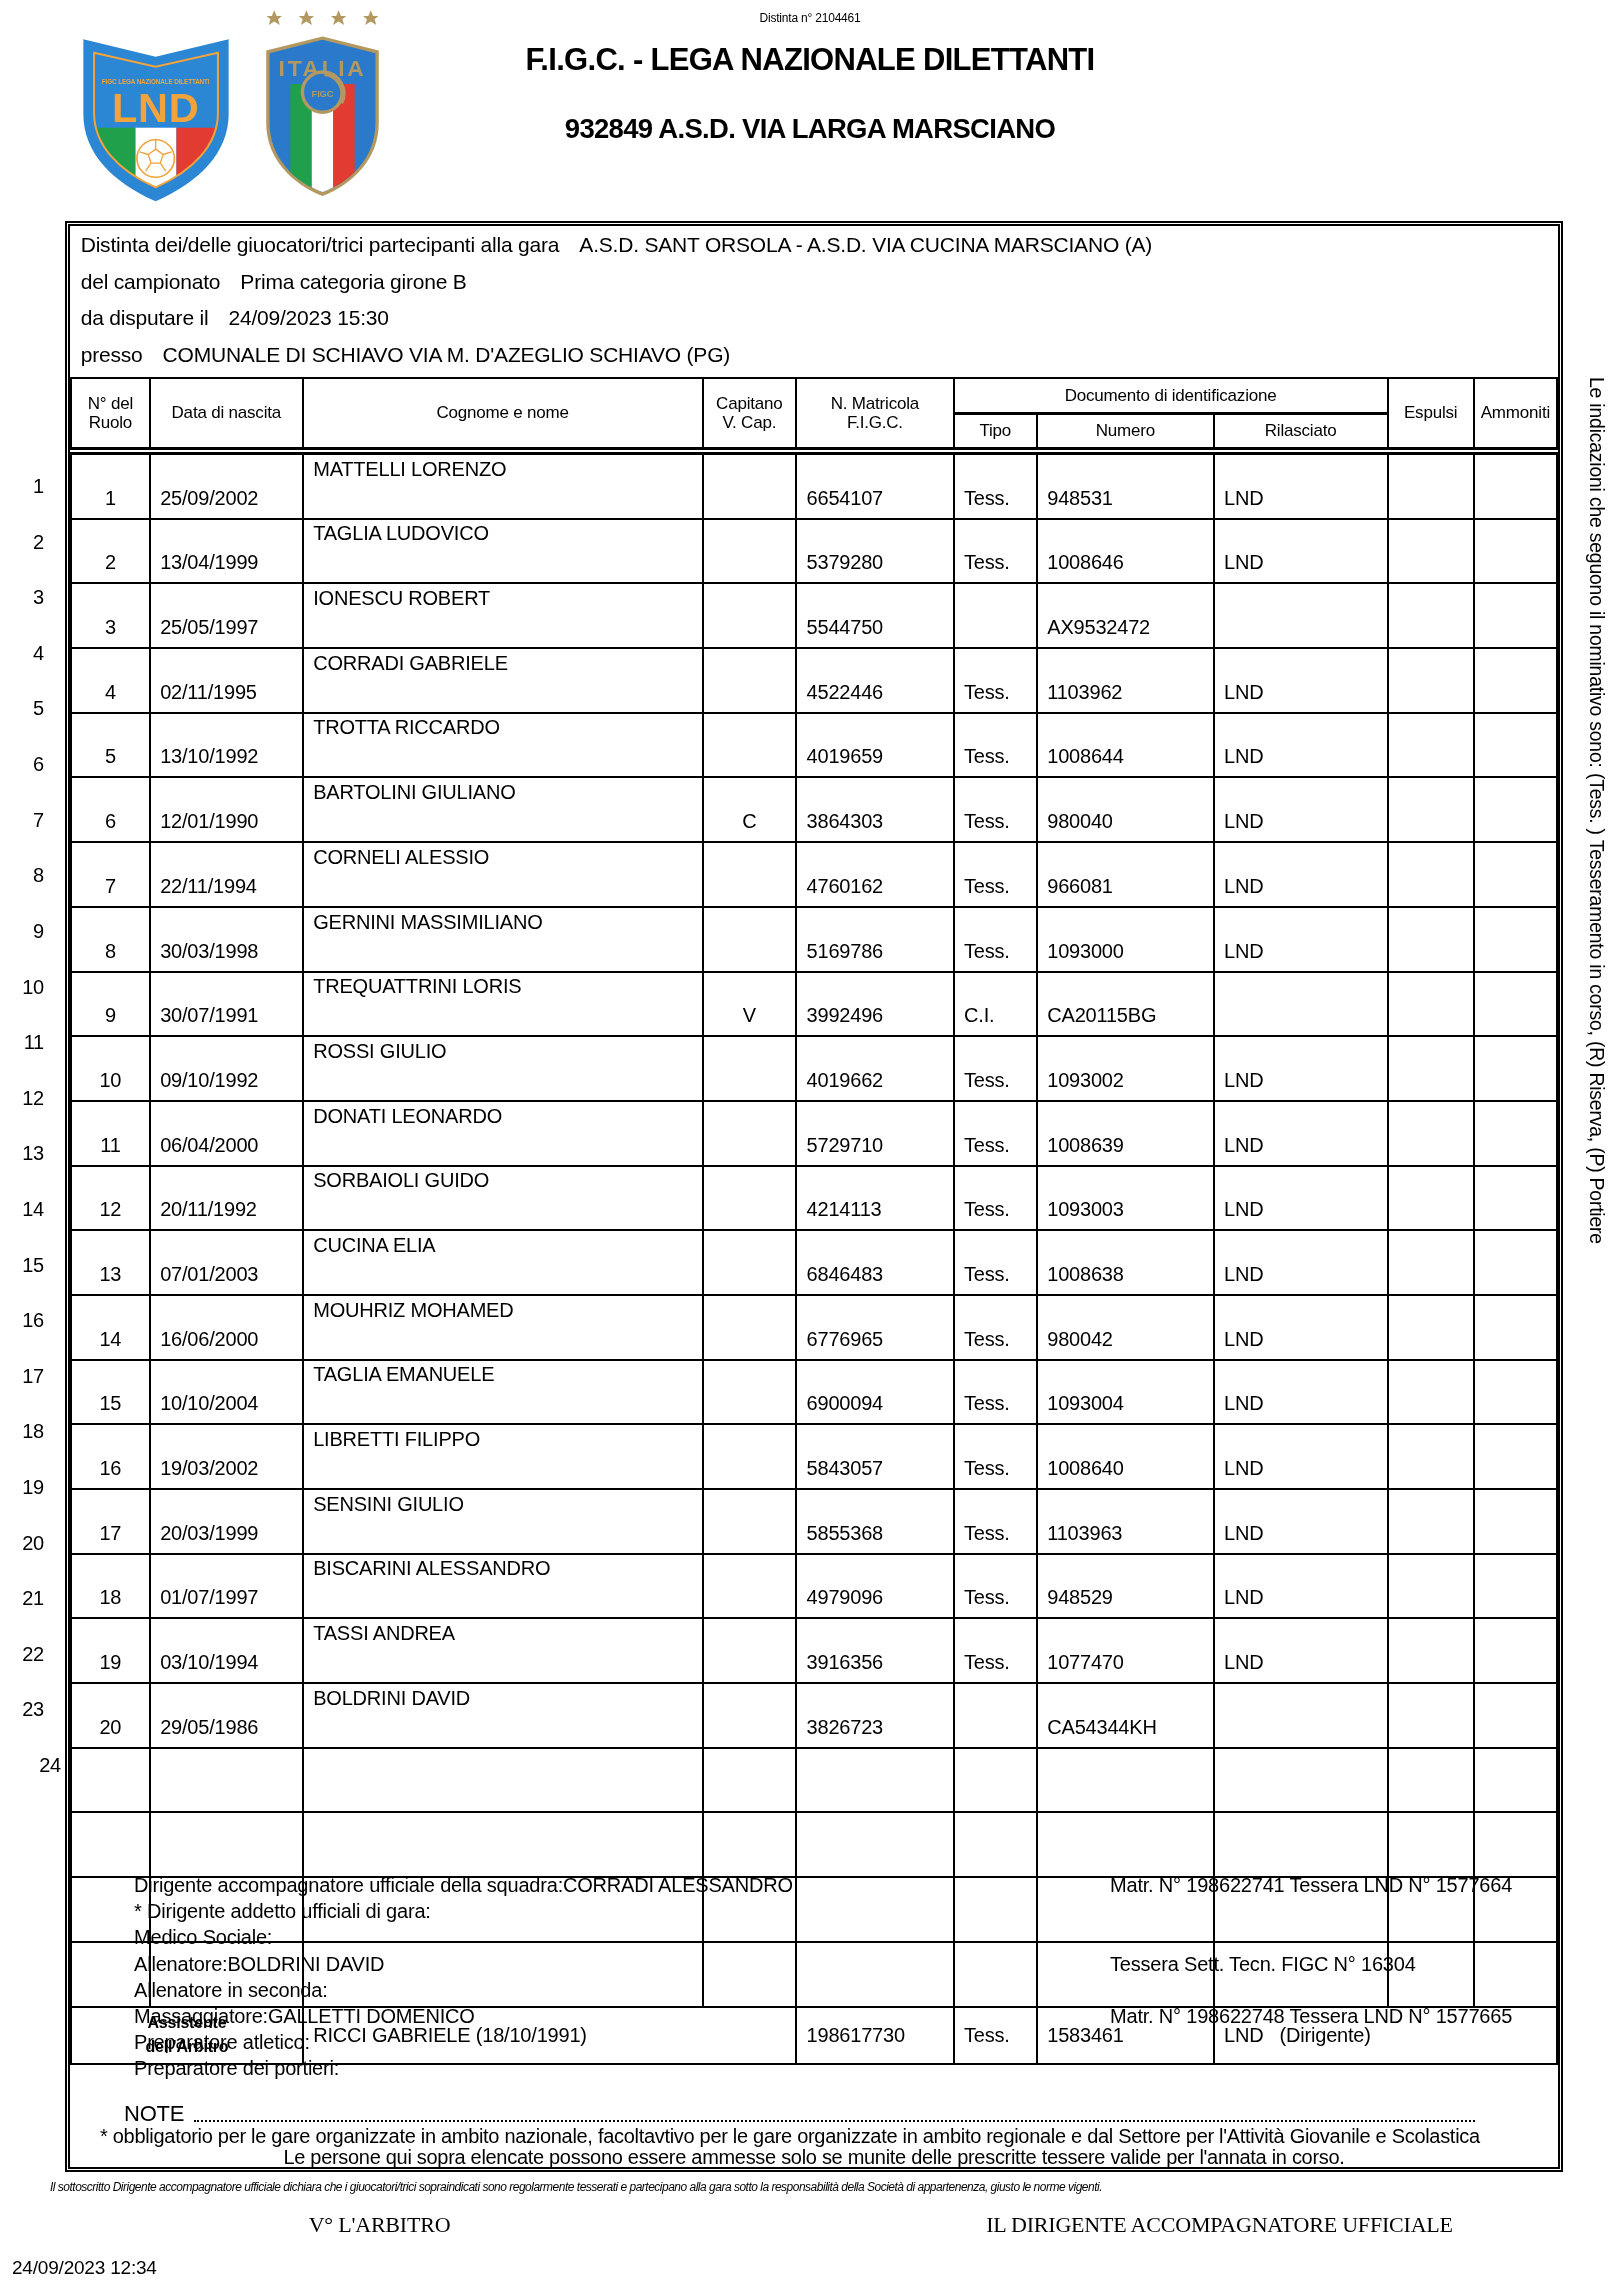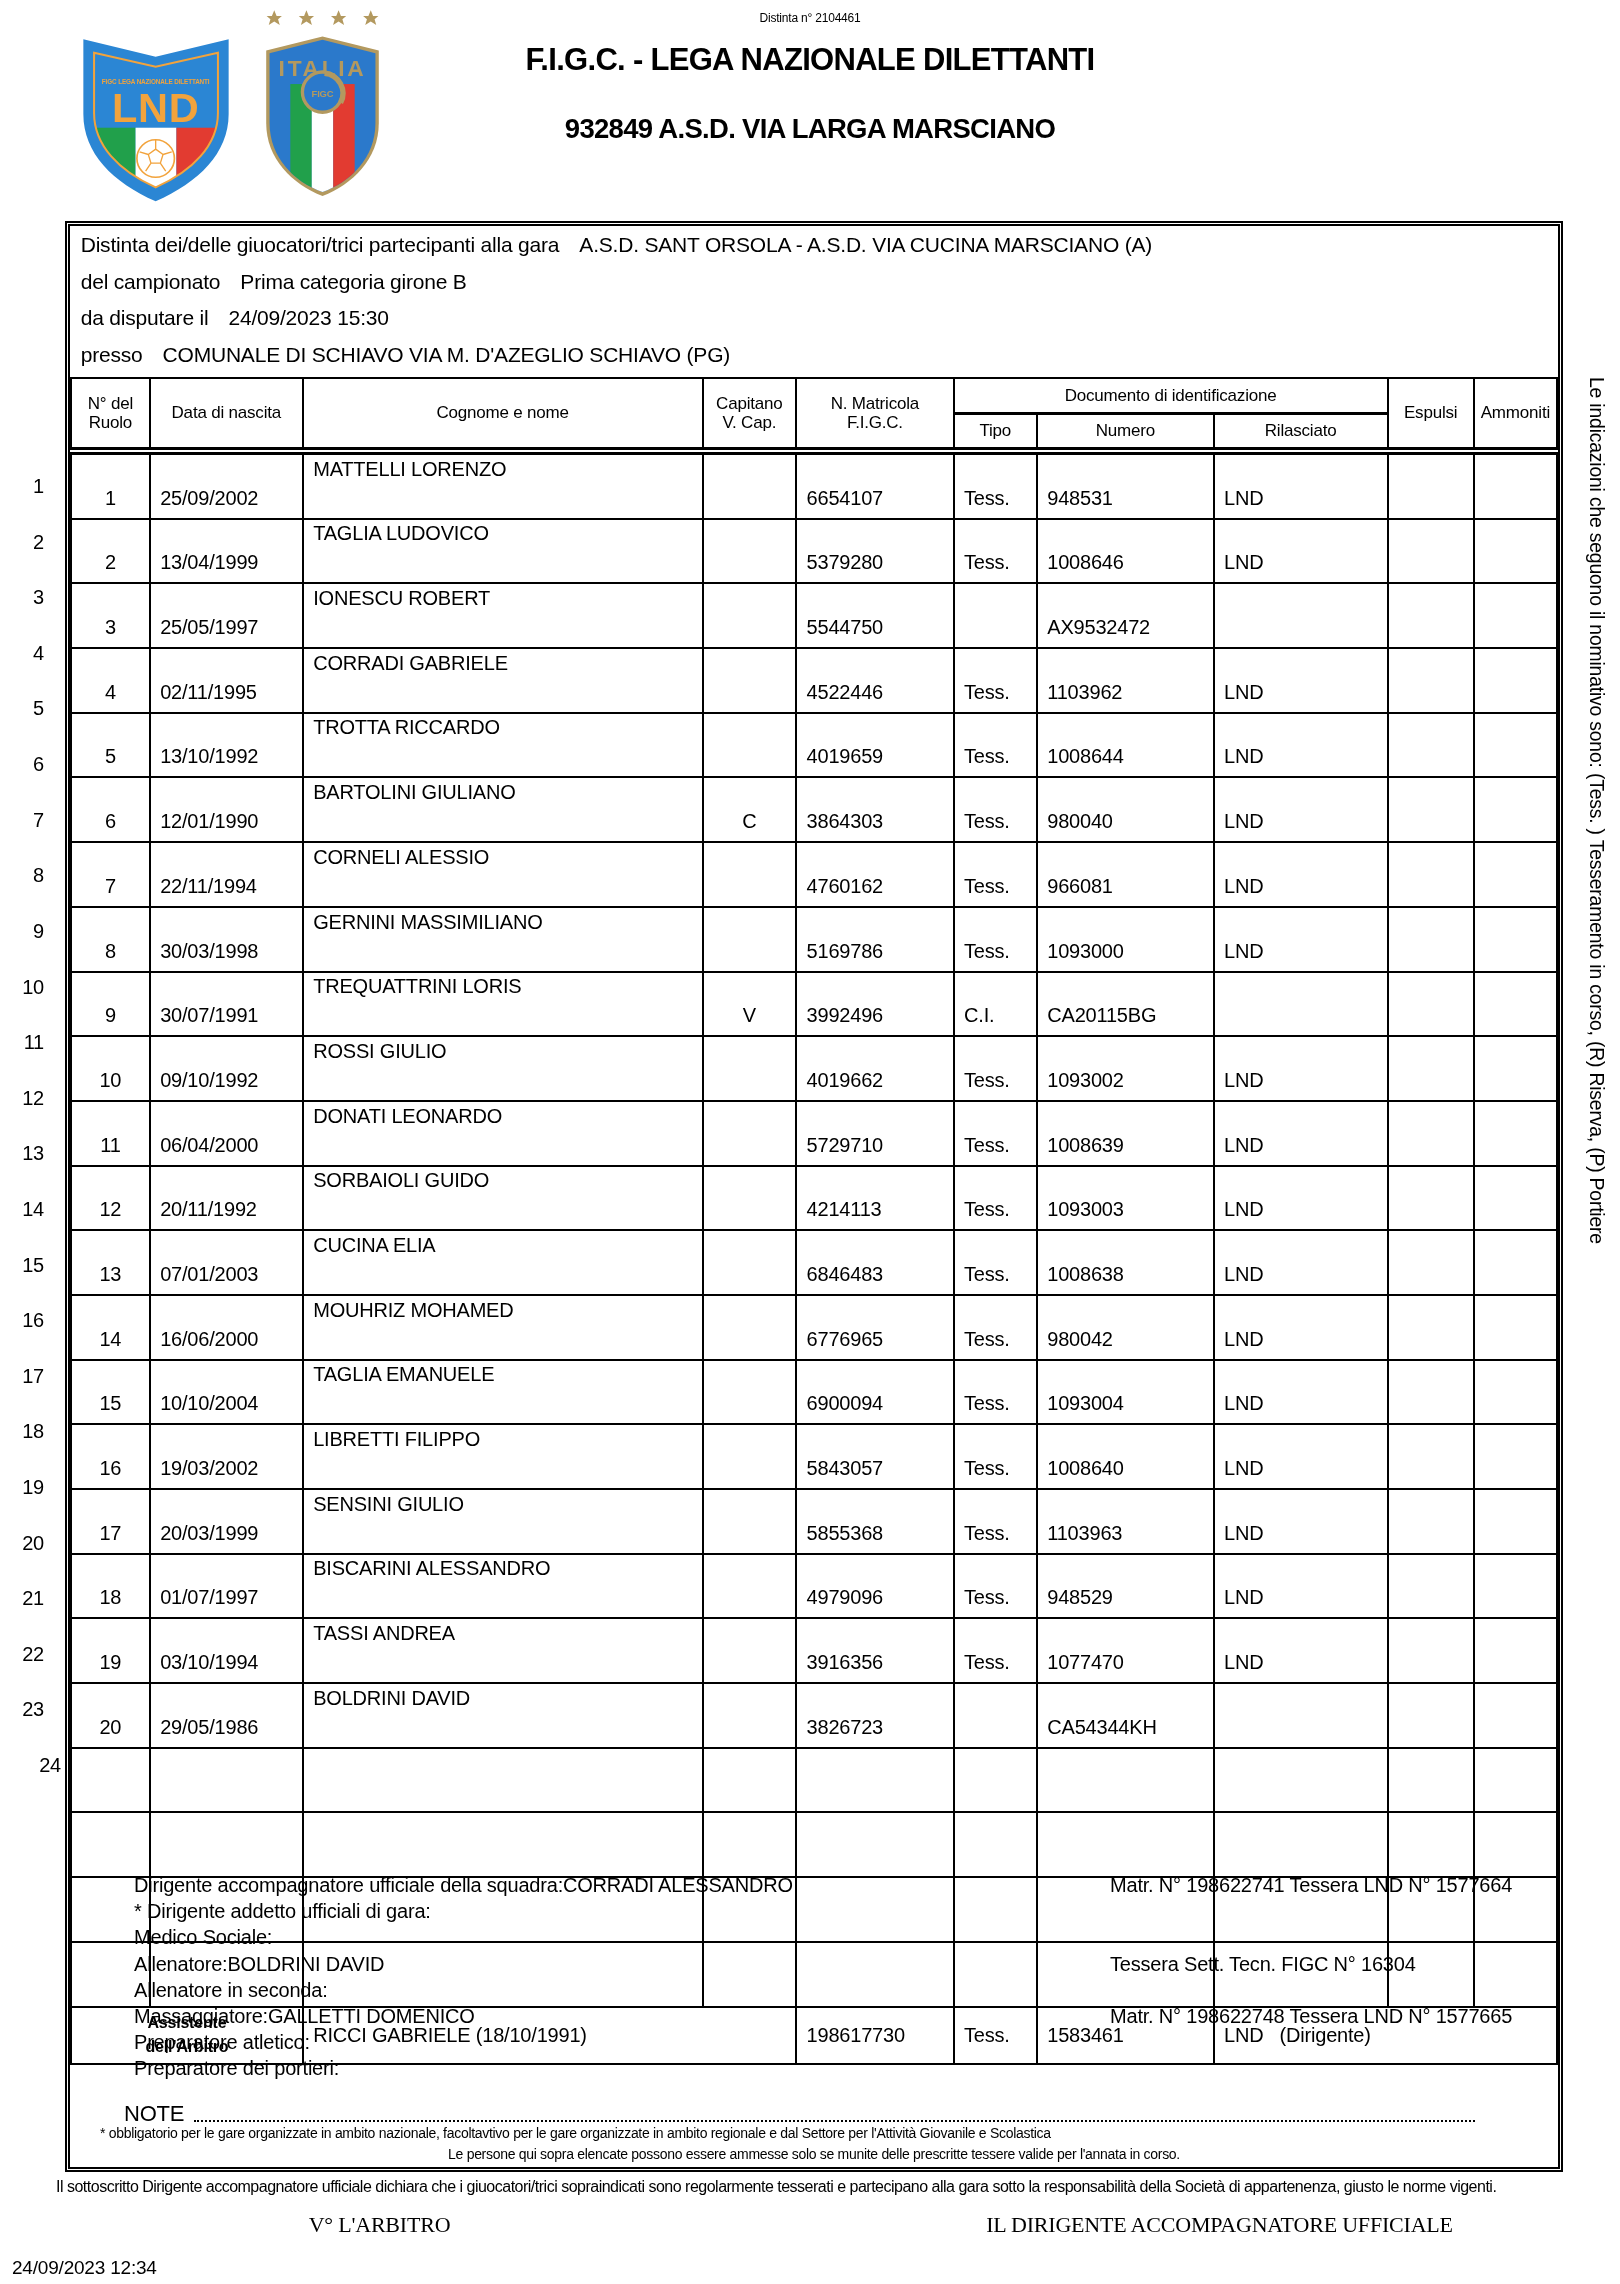--- a/index.html
+++ b/index.html
@@ -26,25 +26,25 @@
   tbody td.c-nome{vertical-align:top;padding-top:2.7px;}
   tbody td.c-ruolo,tbody td.c-cap{text-align:center;padding-left:0;}
   tbody tr td{border-bottom:4px solid #000;}
   tfoot td{border-top:8px double #000;border-bottom:8px double #000;height:55px;vertical-align:middle;font-size:20px;padding:0 0 0 9.4px;white-space:pre-wrap;}
   tfoot td.assist-label{font-weight:bold;text-align:center;white-space:pre-line;padding-left:0;font-size:16px;line-height:24px;}
   
   .staff-line{position:absolute;left:64px;right:20px;font-size:20px;white-space:nowrap;}
   .staff-line .right{position:absolute;left:976px;top:0;}
   .note-line{position:absolute;left:54px;right:80px;display:flex;align-items:flex-end;font-size:22px;}
   .note-dots{flex:1;border-bottom:2.7px dotted #000;margin:0 2.7px 5.4px 9.4px;}
-  .fn{position:absolute;font-size:14px;letter-spacing:-0.3px;white-space:nowrap;}
+  .fn{position:absolute;font-size:20px;letter-spacing:-0.3px;white-space:nowrap;}
   .fn1{left:30px;}
   .fn2{left:0;right:0;text-align:center;}
   
-  .declaration{top:2176px;left:56px;width:1534px;font-size:16px;letter-spacing:-0.5px;line-height:22px;}
+  .declaration{top:2176px;left:50px;width:1534px;font-size:12px;letter-spacing:-0.5px;line-height:22px;font-style:italic;}
   .sig{font-size:22px;font-weight:normal;text-align:center;white-space:nowrap;font-family:Liberation Serif, serif;}
   .sig-ref{top:2212px;left:212px;width:335px;}
   .sig-dir{top:2212px;left:965px;width:509px;}
   .timestamp{top:2257px;left:12px;font-size:19px;}
   
   .side-note{left:1608px;top:377px;width:1092px;font-size:19.4px;transform:rotate(90deg);transform-origin:0 0;white-space:nowrap;}
   
   .margin-num{position:absolute;left:0;width:44px;text-align:right;font-size:20px;}
 </style>
 </head>

